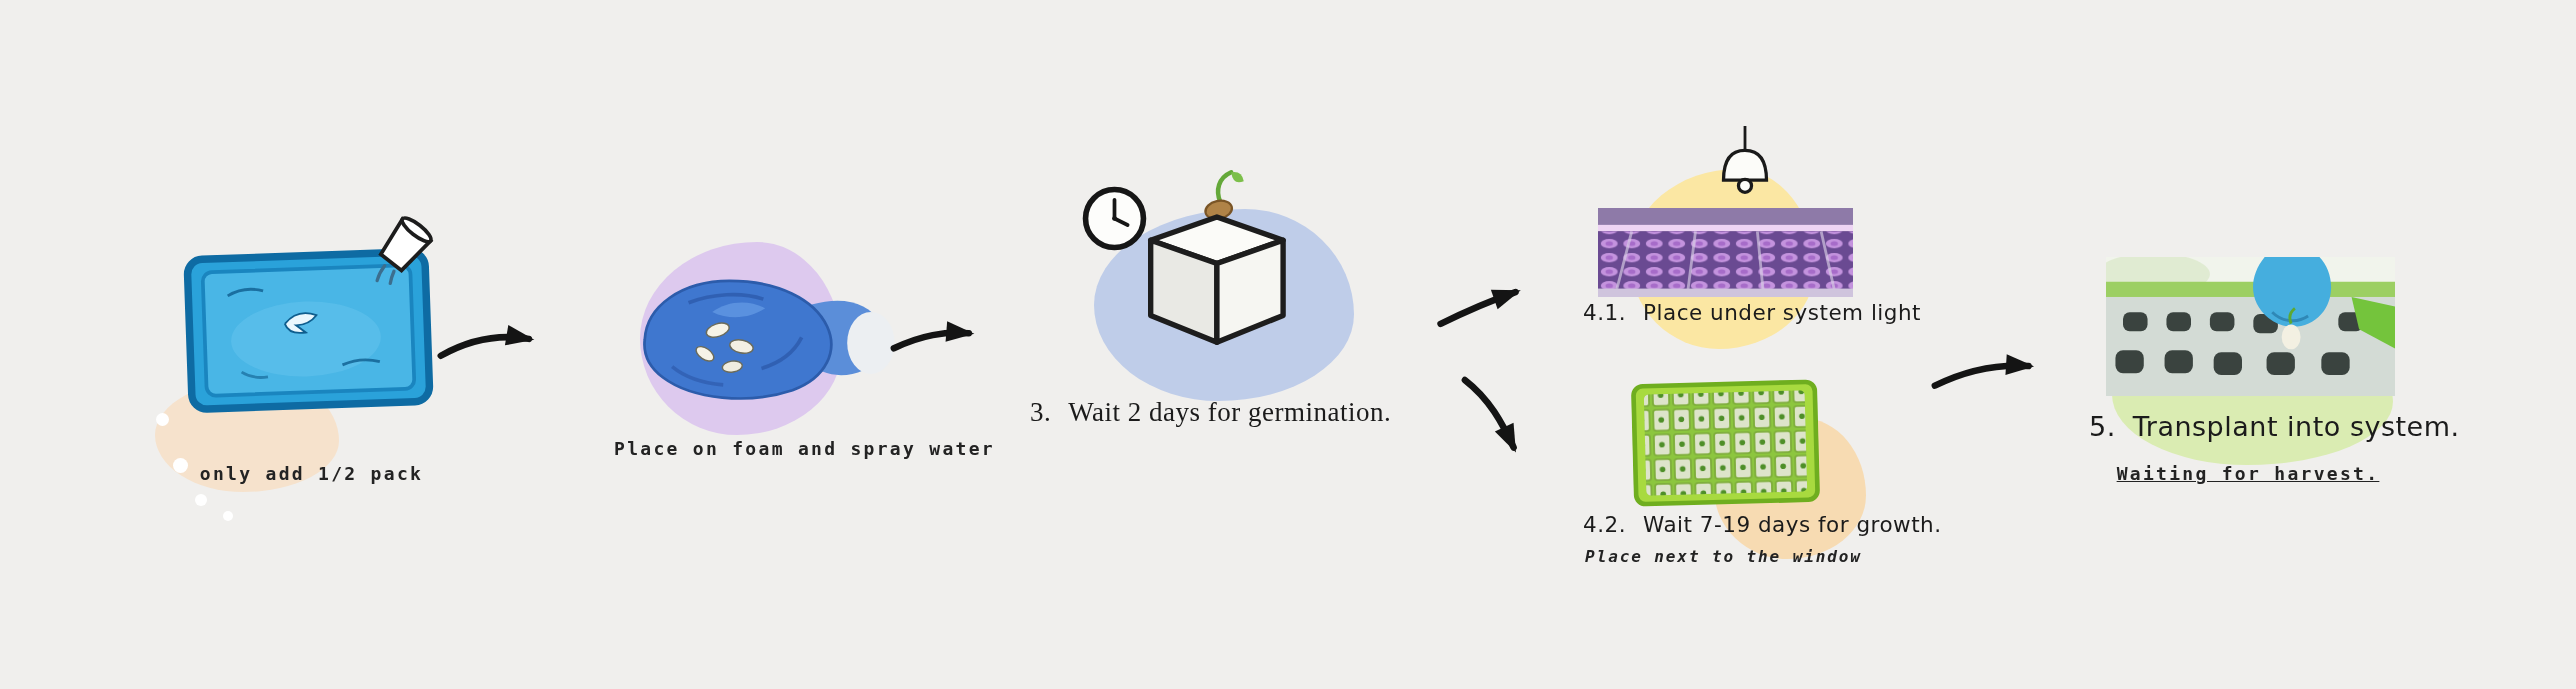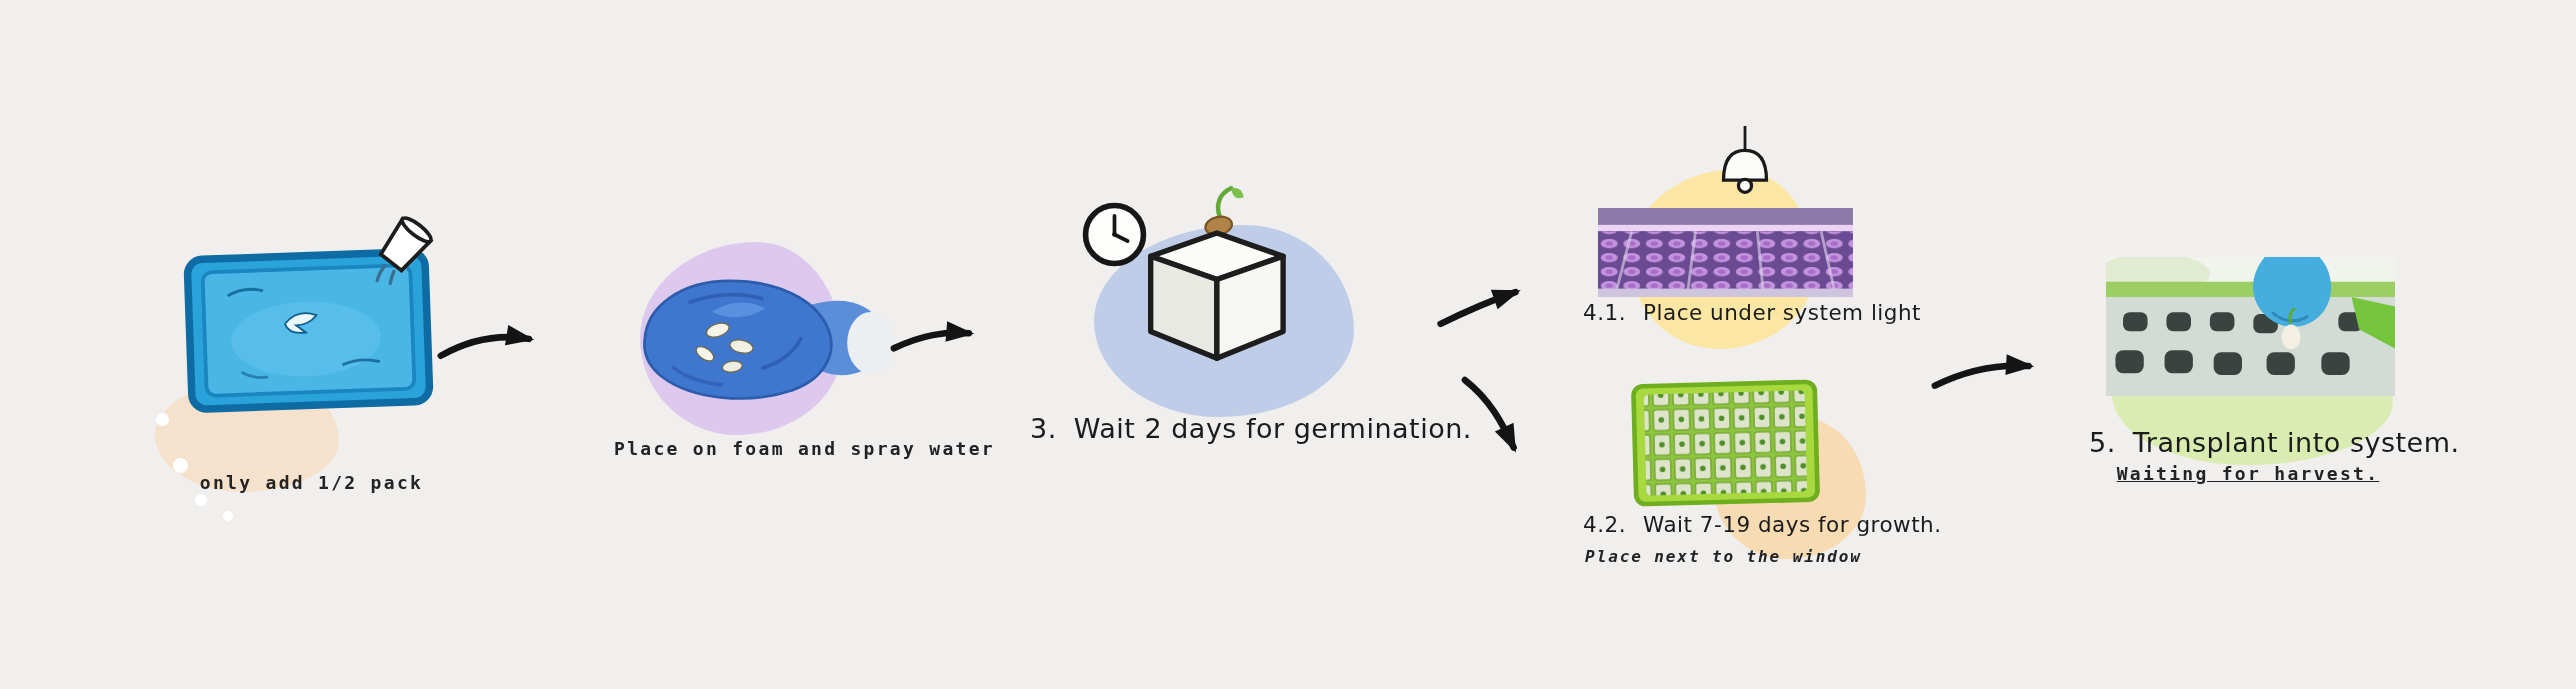--- a/index.html
+++ b/index.html
@@ -23,31 +23,31 @@
   
   .step-1 { left:150px; top:239px; width:323px; height:290px; }
   .s1-blob { left:4.7px; top:139px; width:184px; height:114px; background:#f6e2cc; }
   .s1-tray { left:34px; top:11.2px; width:249px; height:161px; transform:rotate(-2deg); }
   .s1-cup  { left:214px; top:-26px; width:89px; height:80px; z-index:4; }
   .s1-d1 { left:5.6px;  top:174px; width:13px; height:13px; }
   .s1-d2 { left:22.5px; top:219px; width:15px; height:15px; }
   .s1-d3 { left:45px; top:255px; width:12px; height:12px; }
   .s1-d4 { left:73px; top:272px; width:10.3px; height:10.3px; }
   .step-1 .label { top:184px; }
-  .step-1 .subtitle { top:233px;text-align:center; }
+  .step-1 .subtitle { top:224px;text-align:center; }
 
   
   .step-2 { left:614px; top:253px; width:337px; height:229px; }
   .s2-blob { left:26px; top:-11.2px; width:202px; height:193px; background:#ddc9ee; }
   .s2-hand { left:9.4px; top:5.6px; width:277px; height:155px; }
   .step-2 .label { top:146px; }
   .step-2 .subtitle { top:185px; }
 
   
-  .step-3 { left:1030px; top:199px; width:365px; height:248px; }
+  .step-3 { left:1030px; top:183px; width:365px; height:248px;font-family:Liberation Serif, serif; }
   .s3-blob { left:64px; top:26px; width:260px; height:192px; background:#bfcde9; }
   .s3-clock { left:49px; top:0px; width:71px; height:71px; }
   .s3-cube { left:101px; top:-20.6px; width:170px; height:212px; }
   .step-3 .label { top:214px; }
 
   
   .step-41 { left:1583px; top:124px; width:281px; height:206px; }
   .s41-lamp { left:133px; top:1.9px; width:58px; height:86px; z-index:4; }
   .s41-blob { left:47px; top:45px; width:185px; height:180px; background:#fbe7a3; }
   .s41-light { left:15px; top:84px; width:255px; height:89px; }
@@ -57,21 +57,21 @@
   .step-42 { left:1583px; top:375px; width:281px; height:206px; }
   .s42-blob { left:131px; top:43px; width:152px; height:141px; background:#f7dbb2; }
   .s42-tray { left:49px; top:5.6px; width:187px; height:124px; transform:rotate(-1.5deg); }
   .step-42 .label { top:137px; }
   .step-42 .subtitle { top:172px; }
 
   
   .step-5 { left:2089px; top:251px; width:318px; height:239px; }
   .s5-blob { left:22.5px; top:73px; width:281px; height:141px; background:#daecb2; }
   .s5-photo { left:17px; top:5.6px; width:289px; height:139px; }
-  .step-5 .label { top:176px; }
+  .step-5 .label { top:160px; }
   .step-5 .subtitle { top:212px;text-decoration:underline; }
 
   .arrows { position:absolute; left:0; top:0; width:2576px; height:689px;
             pointer-events:none; z-index:5; }
 </style>
 </head>
 <body>
 
 <div class="canvas">
 

